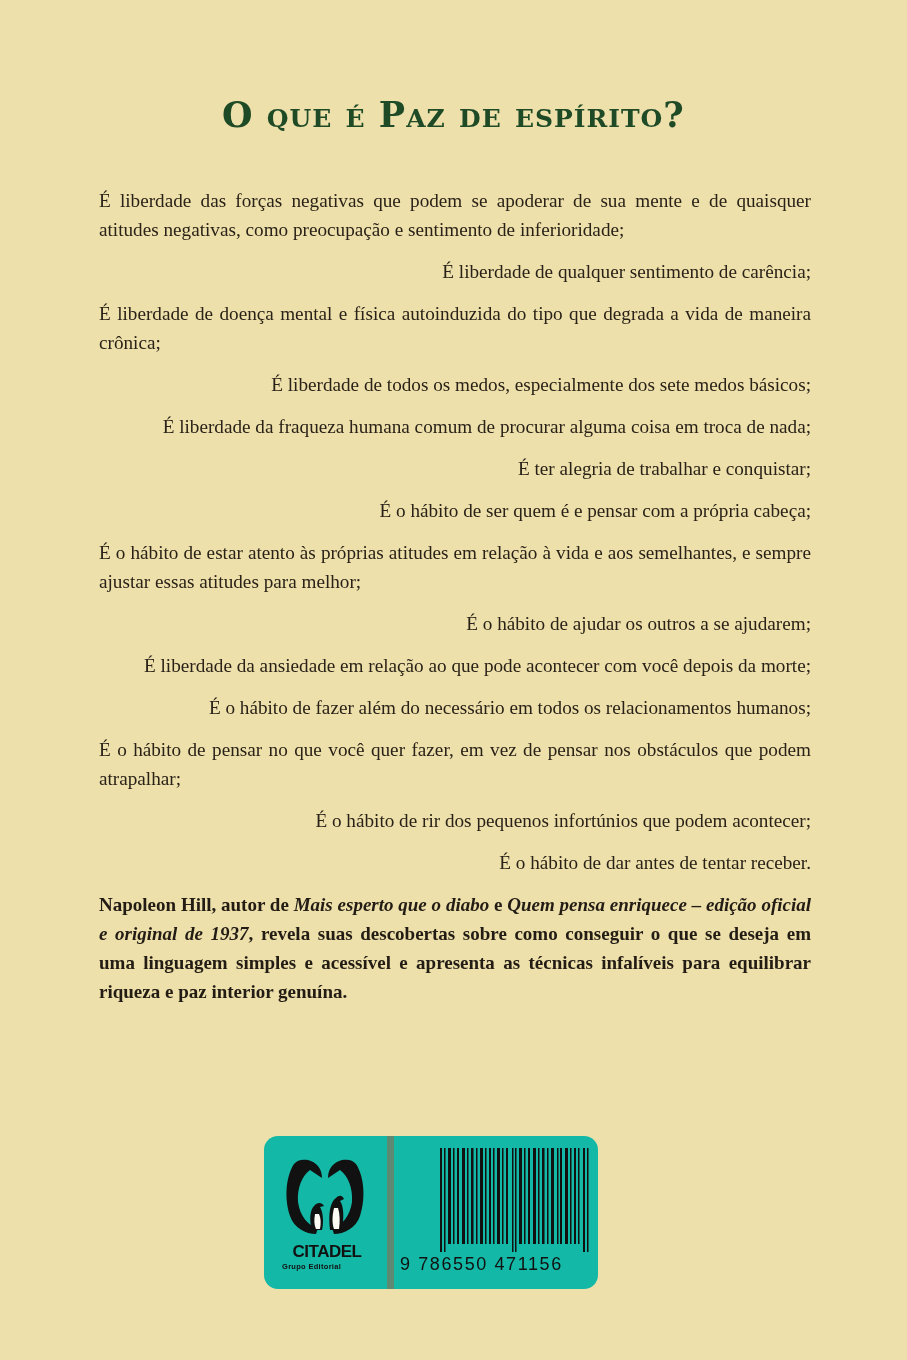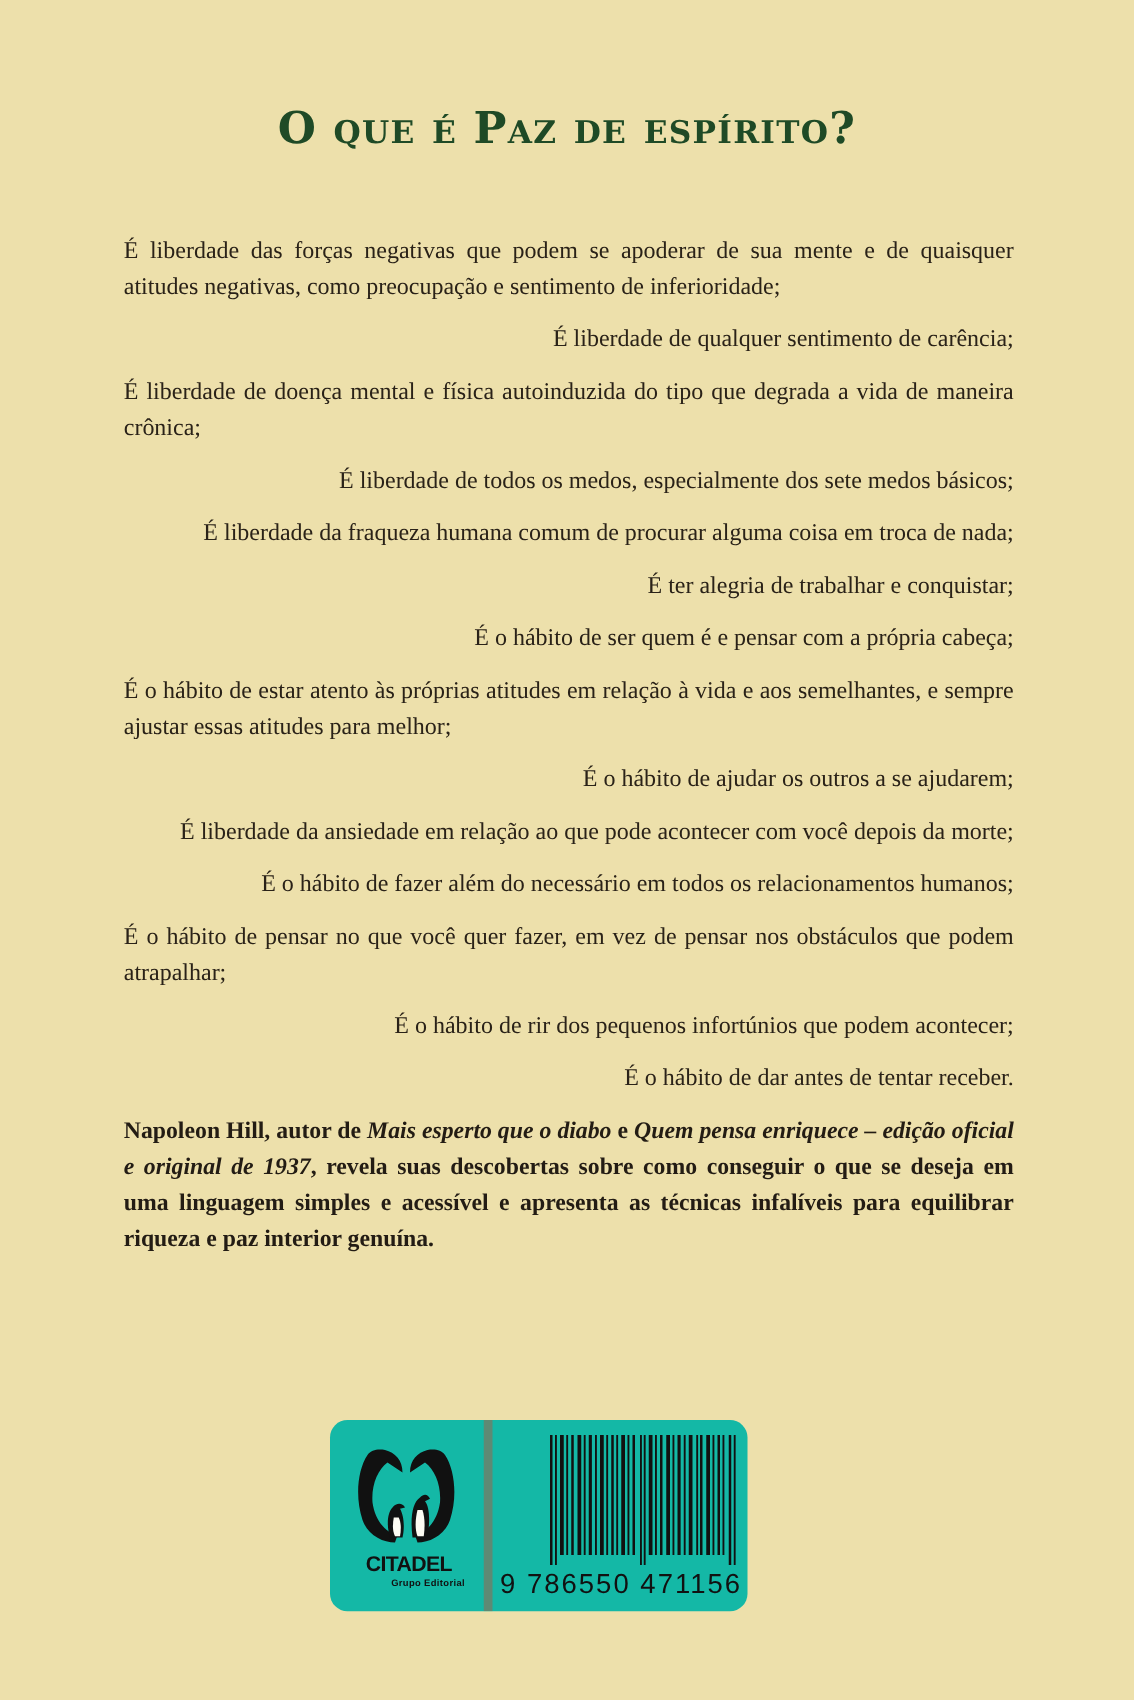--- a/index.html
+++ b/index.html
@@ -50,38 +50,38 @@
   .divider {
     position: absolute; left: 123px; top: 0; width: 7px; height: 153px;
     background: #5e8a74;
   }
   .barcode-area {
     position: absolute; left: 136px; top: 12px; width: 240px; height: 135px;
   }
   .barcode-digits {
     position: absolute; left: 0; top: 106px; width: 240px;
     font-family: "Liberation Sans", "DejaVu Sans", sans-serif;
-    font-size: 22px; letter-spacing: 1.6px; color: #111;
+    font-size: 18px; letter-spacing: 1.6px; color: #111;
   }
   .citadel-name {
     position: absolute; left: 18px; top: 106px; width: 90px; text-align: center;
     font-family: "Liberation Sans", "DejaVu Sans", sans-serif;
     font-weight: bold; font-size: 17px; letter-spacing: -0.5px; color: #111;
   }
   .citadel-sub {
-    position: absolute; left: 18px; top: 126px; width: 90px; text-align: right;
+    position: absolute; left: 18px; top: 126px; width: 90px; text-align: left;
     font-family: "Liberation Sans", "DejaVu Sans", sans-serif;
     font-weight: bold; font-size: 7.5px; color: #111; letter-spacing: 0.3px;
   }
 </style>
 </head>
 <body>
 
 <div>
-  <h1 class="title" style="margin:0;">O que é Paz de espírito?</h1>
+  <h1 class="title" style="margin:12px;">O que é Paz de espírito?</h1>
 
   <div class="body-text">
     <p class="para">É liberdade das forças negativas que podem se apoderar de sua mente e de quaisquer atitudes negativas, como preocupação e sentimento de inferioridade;</p>
     <p class="para last">É liberdade de qualquer sentimento de carência;</p>
     <p class="para">É liberdade de doença mental e física autoinduzida do tipo que degrada a vida de maneira crônica;</p>
     <p class="para last">É liberdade de todos os medos, especialmente dos sete medos básicos;</p>
     <p class="para last">É liberdade da fraqueza humana comum de procurar alguma coisa em troca de nada;</p>
     <p class="para last">É ter alegria de trabalhar e conquistar;</p>
     <p class="para last">É o hábito de ser quem é e pensar com a própria cabeça;</p>
     <p class="para">É o hábito de estar atento às próprias atitudes em relação à vida e aos semelhantes, e sempre ajustar essas atitudes para melhor;</p>

